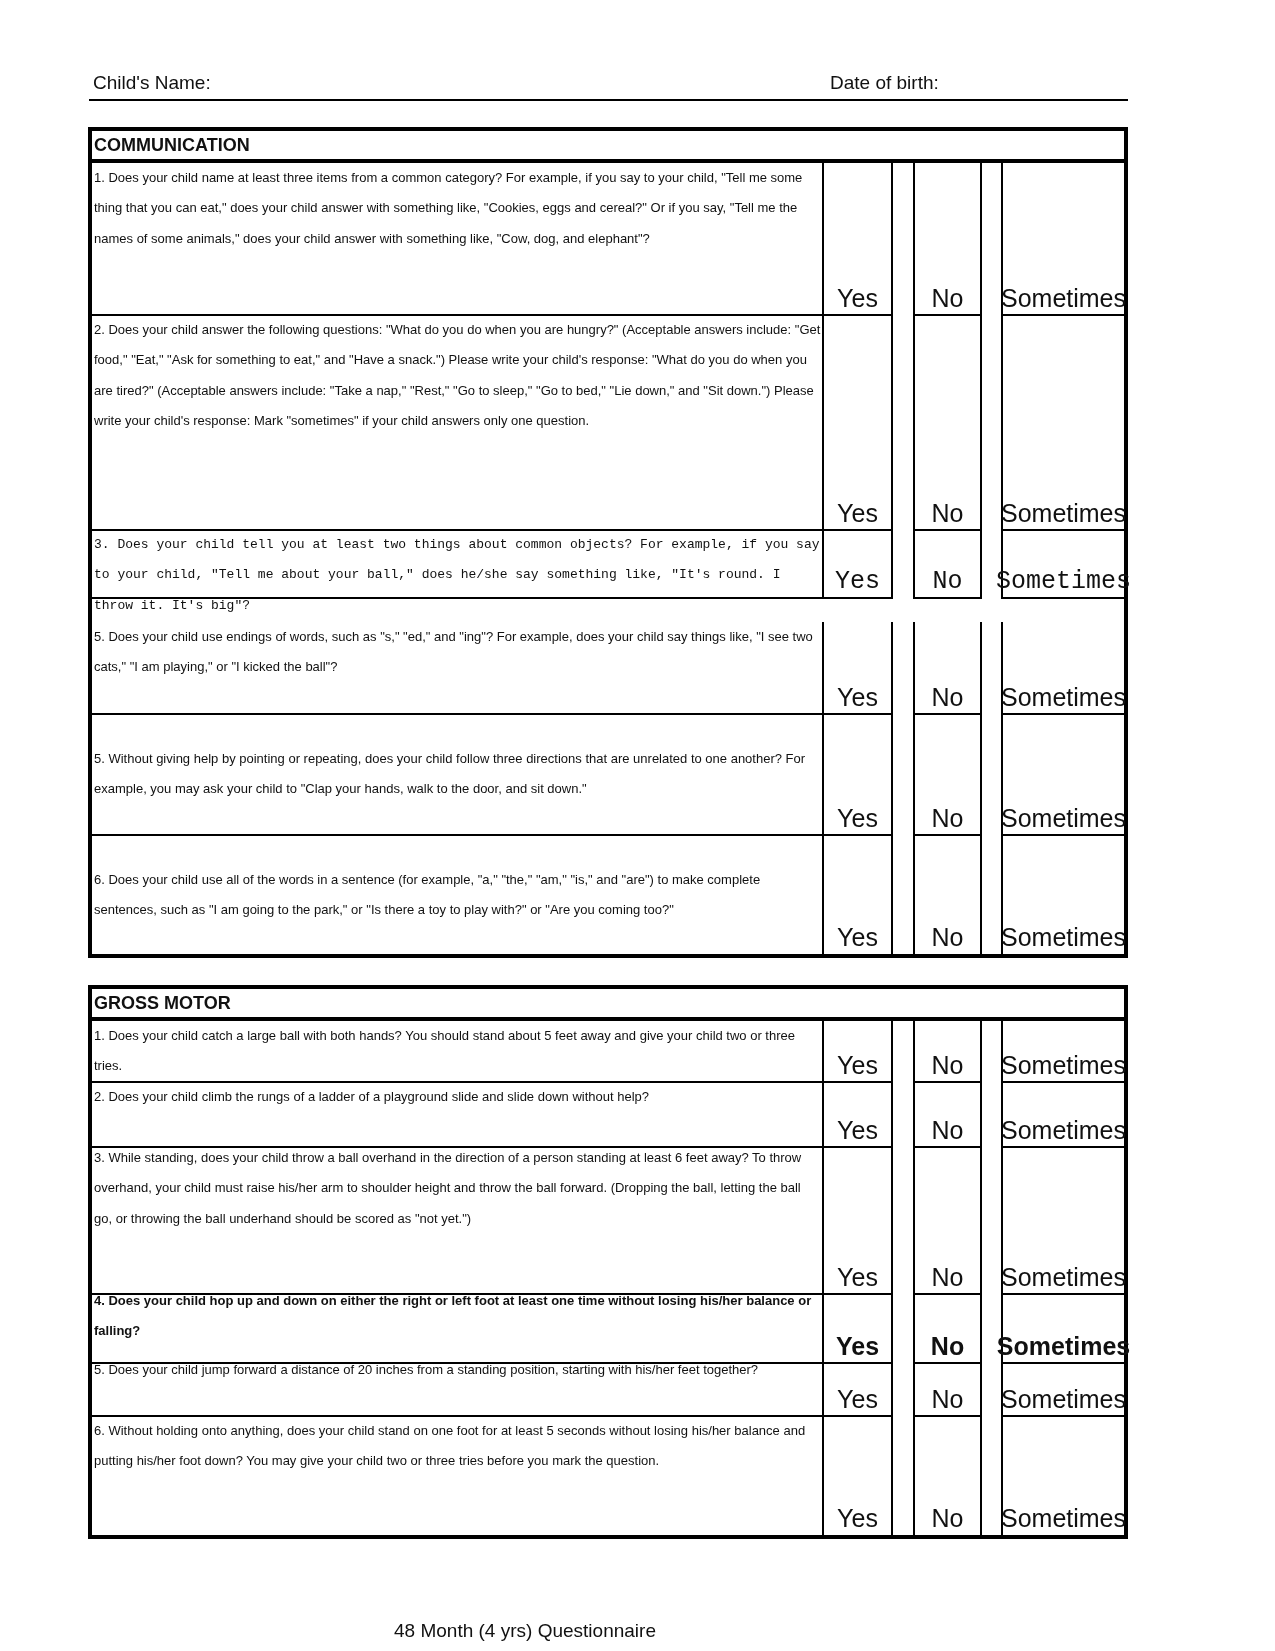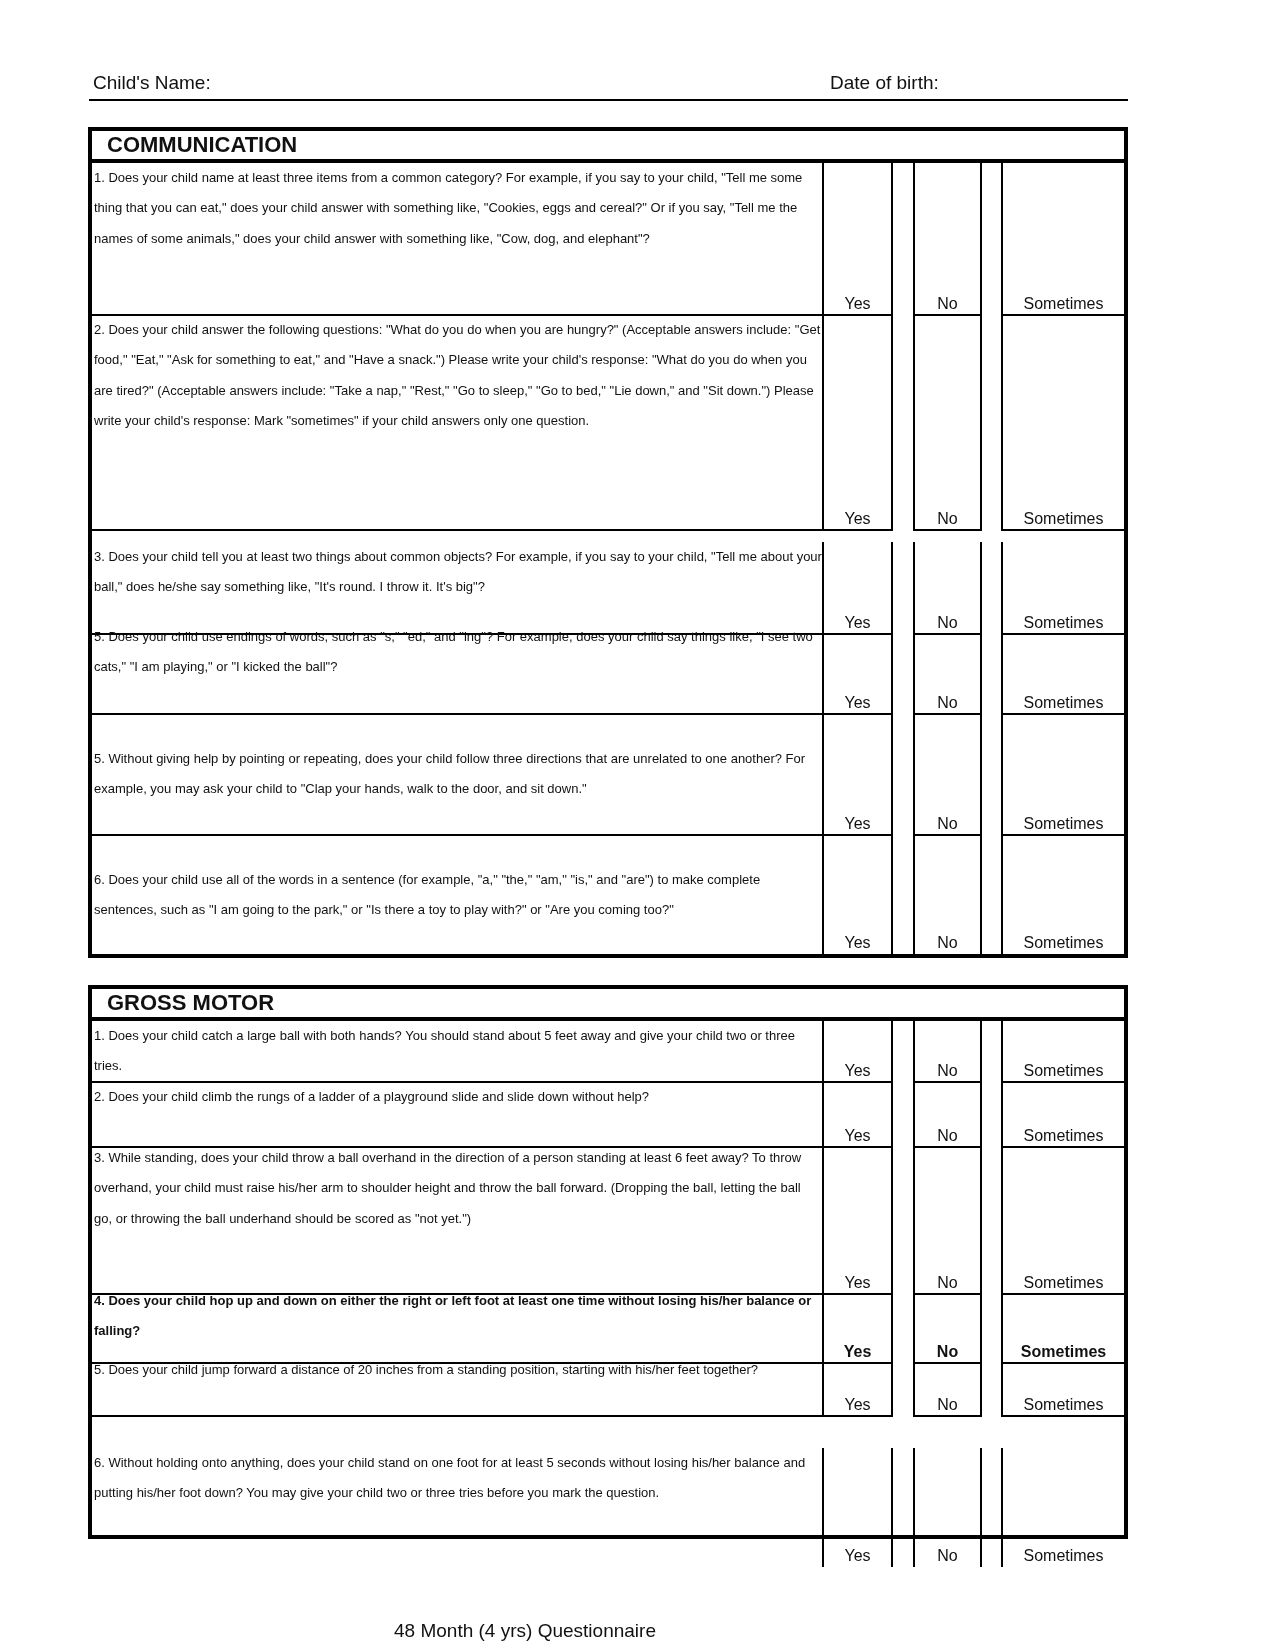--- a/index.html
+++ b/index.html
@@ -4,27 +4,27 @@
 <style>
   html, body { margin:0; padding:0; background:#ffffff; }
   body { width:1275px; height:1651px; position:relative; overflow:hidden;
          font-family:"Liberation Sans", "DejaVu Sans", sans-serif; color:#111; }
   .hdr { position:absolute; left:89px; top:66px; width:1039px; height:33px; border-bottom:2px solid #000; }
   .hdr .lbl { position:absolute; top:6px; font-size:19px; }
   .hdr .name { left:4px; }
   .hdr .dob { left:741px; }
   .sect { position:absolute; left:88px; width:1040px; border:4px solid #000; box-sizing:border-box; }
   .sect .title { position:absolute; left:0; right:0; top:0; height:32px; border-bottom:4px solid #000; box-sizing:border-box;
-                 font-weight:bold; font-size:22px; padding-left:15px; line-height:28px; }
+                 font-weight:bold; font-size:18px; padding-left:2px; line-height:28px; }
   .row { position:absolute; left:0; right:0; }
   .row .q { position:absolute; left:0; top:0; bottom:0; width:732px; border-right:2px solid #000;
             font-size:13px; line-height:30.3px; padding-left:2px; box-sizing:border-box; white-space:pre-line; }
   .row .q.pad { padding-top:30px; }
   .row .opt { position:absolute; top:0; bottom:0; box-sizing:border-box; border-right:2px solid #000;
-              font-size:16px; text-align:center; display:flex; align-items:flex-end; justify-content:center; padding-bottom:2px; }
+              font-size:25px; text-align:center; display:flex; align-items:flex-end; justify-content:center; padding-bottom:2px; }
   .row .yes { left:732px; width:69px; }
   .row .no { left:821px; width:69px; border-left:2px solid #000; }
   .row .some { left:909px; width:123px; border-left:2px solid #000; border-right:none; }
   .row .gap { position:absolute; top:0; bottom:0; }
   .row .gap1 { left:801px; width:20px; }
   .row .gap2 { left:888px; width:21px; }
   .row .line { position:absolute; bottom:-1px; height:2px; background:#000; }
   .row .l-q { left:0; width:801px; }
   .row .l-no { left:821px; width:69px; }
   .row .l-s { left:909px; right:0; }
@@ -58,21 +58,21 @@
     <div class="opt yes">Yes</div>
     <div class="gap gap1"></div>
     <div class="opt no">No</div>
     <div class="gap gap2"></div>
     <div class="opt some">Sometimes</div>
     <div class="line l-q"></div>
       <div class="line l-no"></div>
       <div class="line l-s"></div>
   </div>
 
-  <div class="row" style="top:411px;height:92px;">
+  <div class="row" style="top:399px;height:68px;font-family:Liberation Mono, monospace;">
     <div class="q">3. Does your child tell you at least two things about common objects? For example, if you say to your child, "Tell me about your ball," does he/she say something like, "It's round. I throw it. It's big"?</div>
     <div class="opt yes">Yes</div>
     <div class="gap gap1"></div>
     <div class="opt no">No</div>
     <div class="gap gap2"></div>
     <div class="opt some">Sometimes</div>
     <div class="line l-q"></div>
       <div class="line l-no"></div>
       <div class="line l-s"></div>
   </div>
@@ -167,21 +167,21 @@
     <div class="opt yes">Yes</div>
     <div class="gap gap1"></div>
     <div class="opt no">No</div>
     <div class="gap gap2"></div>
     <div class="opt some">Sometimes</div>
     <div class="line l-q"></div>
       <div class="line l-no"></div>
       <div class="line l-s"></div>
   </div>
 
-  <div class="row" style="top:427px;height:119px;margin-top:32px;">
+  <div class="row" style="top:427px;height:119px;">
     <div class="q">6. Without holding onto anything, does your child stand on one foot for at least 5 seconds without losing his/her balance and putting his/her foot down? You may give your child two or three tries before you mark the question.</div>
     <div class="opt yes">Yes</div>
     <div class="gap gap1"></div>
     <div class="opt no">No</div>
     <div class="gap gap2"></div>
     <div class="opt some">Sometimes</div>
   </div>
 </div>
 
 <div class="footer">48 Month (4 yrs) Questionnaire</div>

